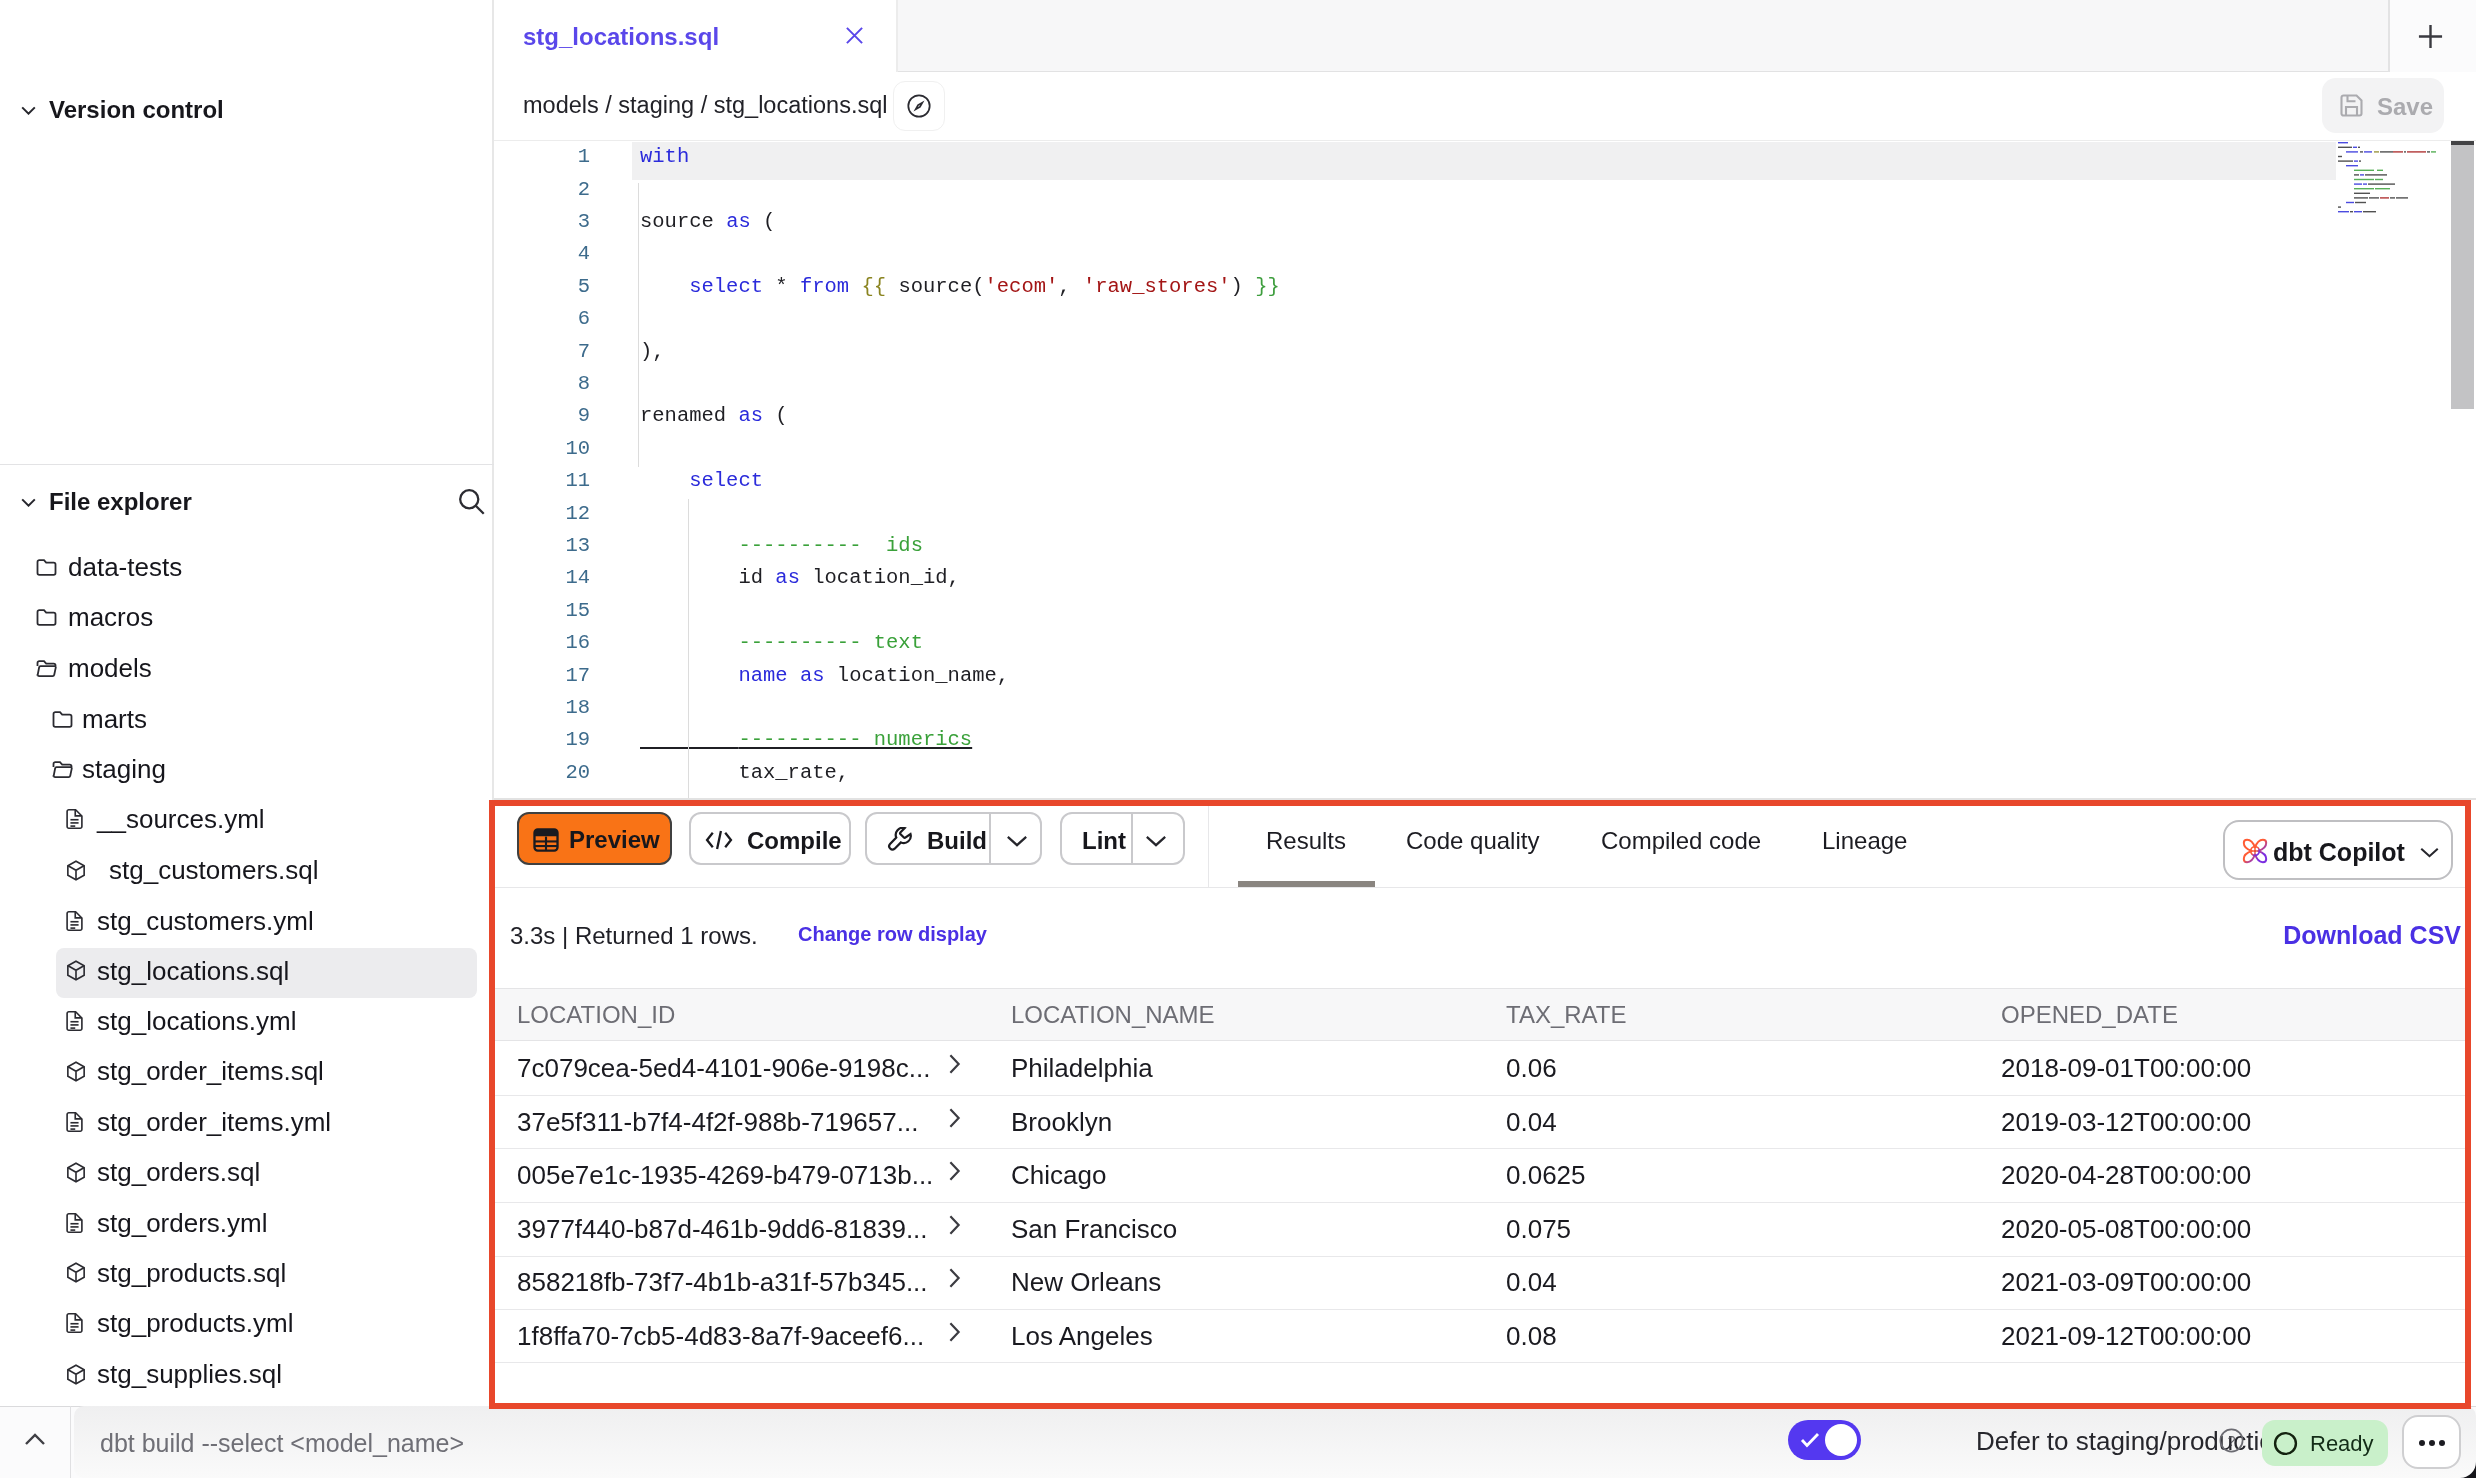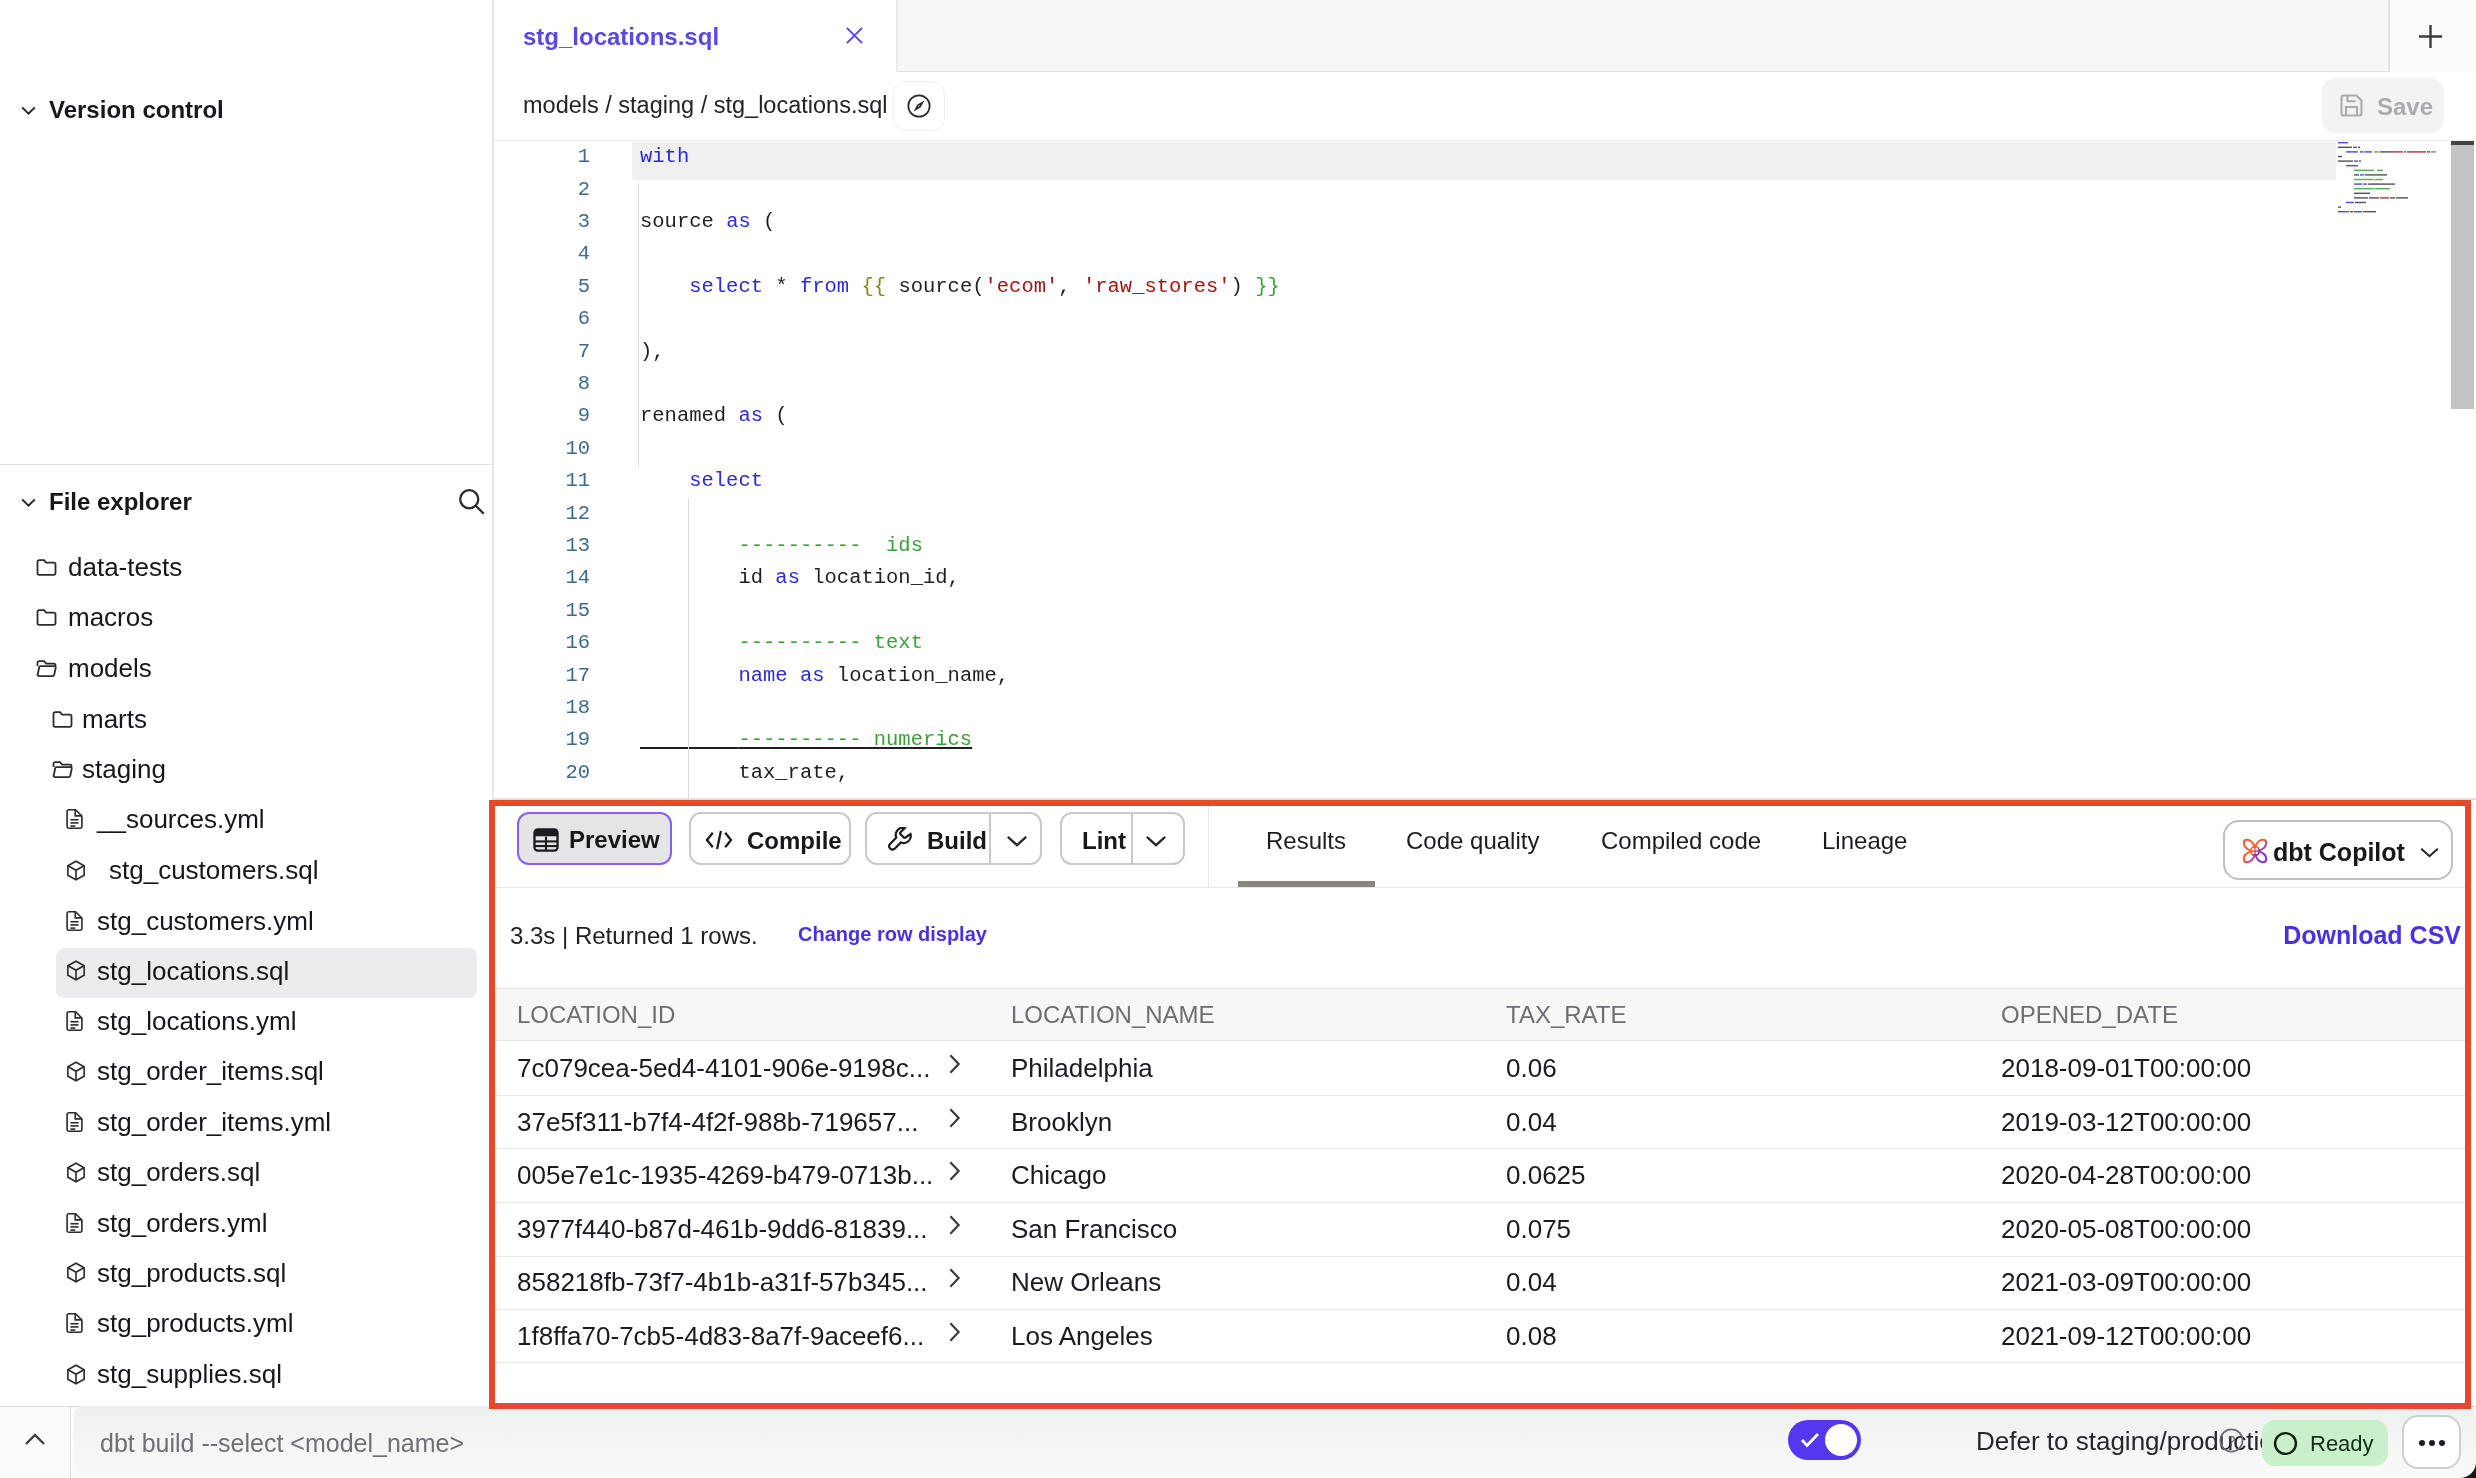--- a/index.html
+++ b/index.html
@@ -235,21 +235,21 @@
       <rect x="17" y="61.8" width="11" height="1.4" fill="#333" fill-opacity="0.85"></rect>
       <rect x="0" y="66.4" width="3" height="1.4" fill="#333" fill-opacity="0.85"></rect>
       <rect x="0" y="71.0" width="11" height="1.4" fill="#2b2bdb" fill-opacity="0.85"></rect>
       <rect x="12" y="71.0" width="3" height="1.4" fill="#333" fill-opacity="0.85"></rect>
       <rect x="16" y="71.0" width="8" height="1.4" fill="#2b2bdb" fill-opacity="0.85"></rect>
       <rect x="25" y="71.0" width="13" height="1.4" fill="#333" fill-opacity="0.85"></rect>
     </svg>
 <div class="abs" style="left:2451px; top:141px; width:23px; height:268px; background:#c3c3c5;"></div>
 <div class="abs" style="left:2451px; top:141px; width:23px; height:4px; background:#434345;"></div>
 <div class="abs" style="left:494px; top:798px; width:1982px; height:2px; background:#e2e2e2;"></div>
-<div class="abs" style="left:517px; top:812px; width:155px; height:53px; border:2px solid #8b5cf6; border-radius:12px; background:#e5e5e5;">
+<div class="abs" style="left:517px; top:812px; width:155px; height:53px; border:2px solid #404040; border-radius:12px; background:#f97316;">
       <svg style="position:absolute; left:14px; top:14px;" width="26" height="24" viewBox="0 0 27 25" fill="none">
         <rect x="1.5" y="1.5" width="24" height="22" rx="3.5" stroke="#1b1b20" stroke-width="2.4"></rect>
         <path d="M1.5 5 a3.5 3.5 0 0 1 3.5-3.5 h17 a3.5 3.5 0 0 1 3.5 3.5 v3.5 h-24 Z" fill="#1b1b20"></path>
         <line x1="13.5" y1="9" x2="13.5" y2="23" stroke="#1b1b20" stroke-width="2.2"></line>
         <line x1="1.5" y1="14" x2="25.5" y2="14" stroke="#1b1b20" stroke-width="2.2"></line>
         <line x1="1.5" y1="18.8" x2="25.5" y2="18.8" stroke="#1b1b20" stroke-width="2.2"></line>
       </svg>
       <div style="position:absolute; left:50px; top:12px; font-size:24px; font-weight:700; color:#17171c;">Preview</div>
     </div>
 <div class="abs" style="left:689px; top:812px; width:162px; height:53px; border:2px solid #c9c9cc; border-radius:12px; background:#fff;">

